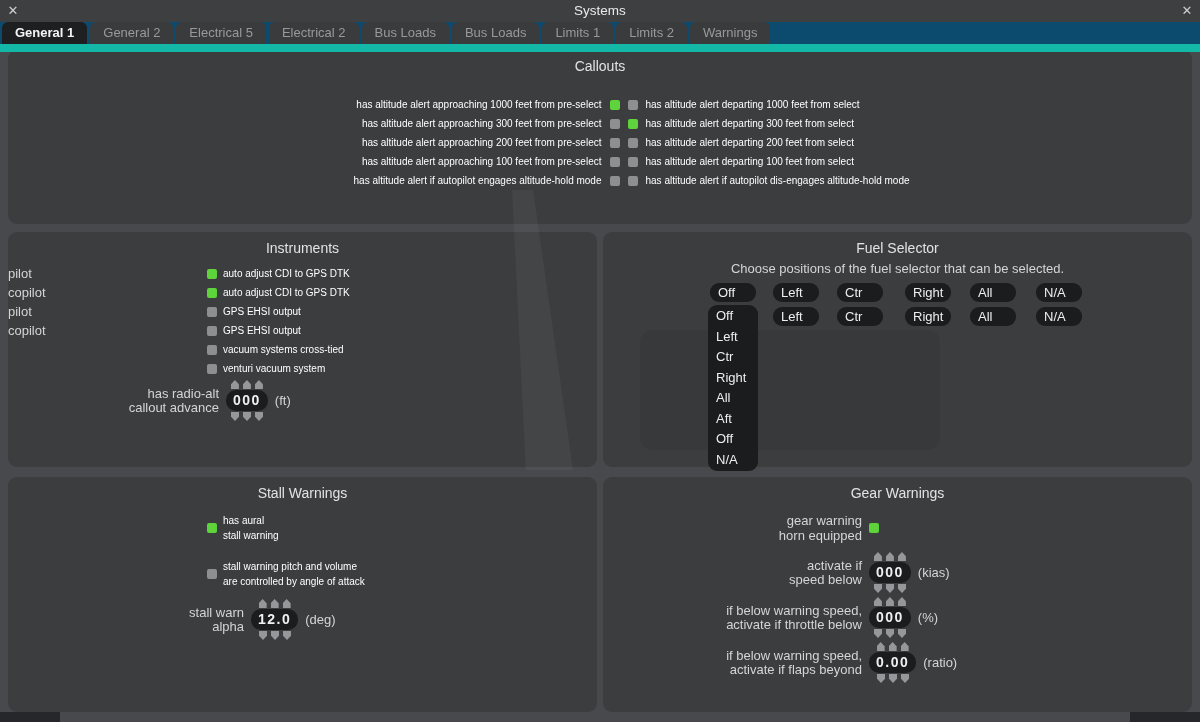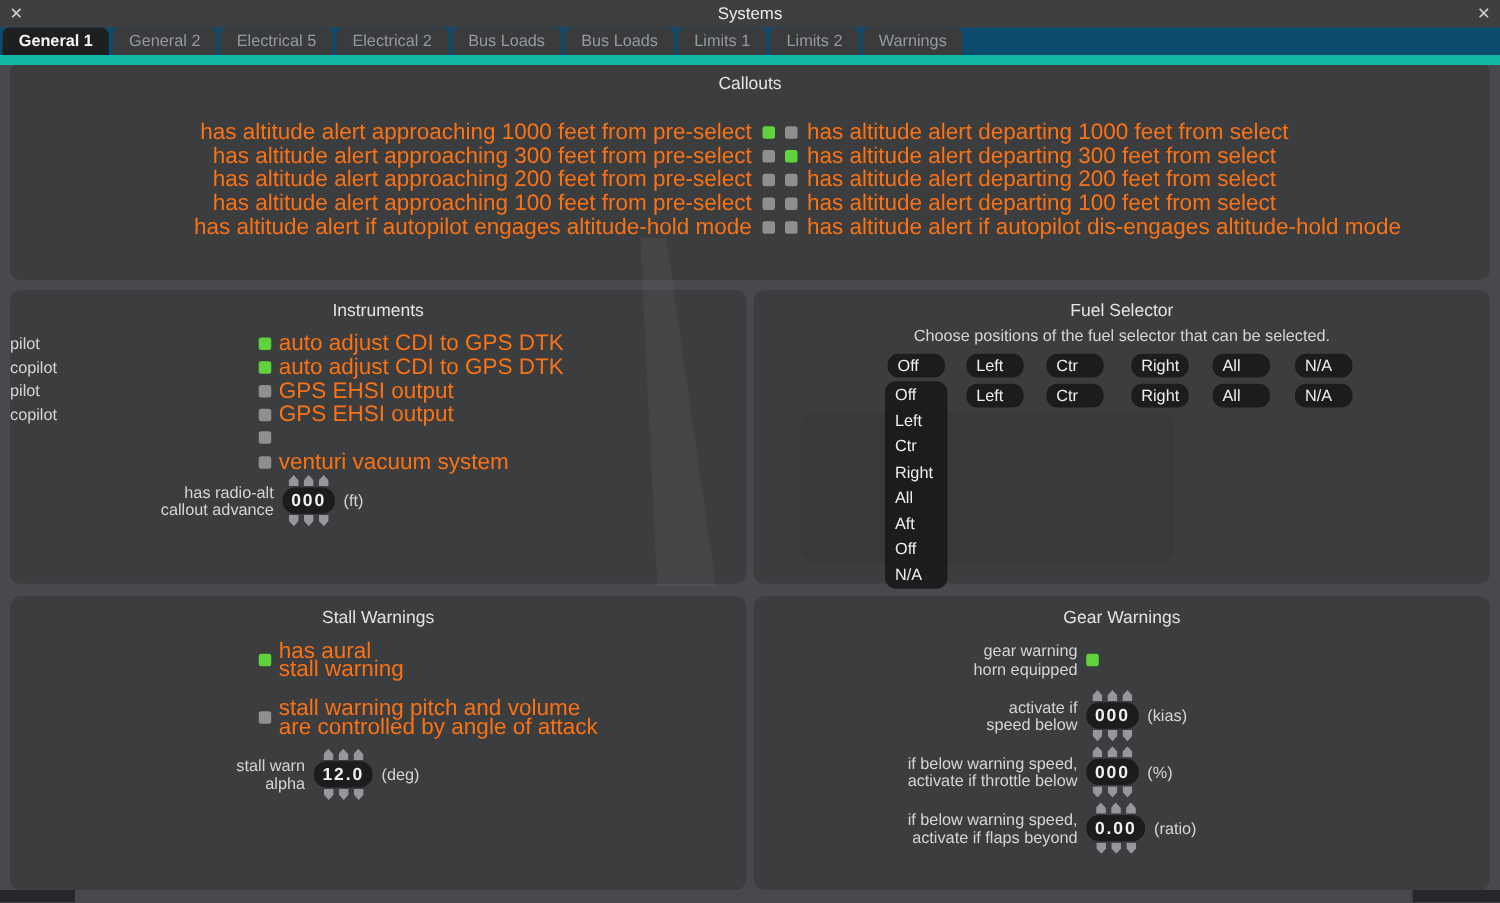--- a/index.html
+++ b/index.html
@@ -28,21 +28,21 @@
   .panel-title{padding-top:8px;text-align:center;font-size:14px;color:#e2e3e4}
   #panel-callouts{left:8px;top:50px;width:1184px;height:174px}
   #panel-instruments{left:8px;top:232px;width:589px;height:235px}
   #panel-fuel{left:603px;top:232px;width:589px;height:235px}
   #panel-stall{left:8px;top:477px;width:589px;height:235px}
   #panel-gear{left:603px;top:477px;width:589px;height:235px}
   
   .cb{display:inline-block;width:10px;height:10px;border-radius:2px;background:#8d8f90;flex:none}
   .cb.on{background:#5fd33c}
   .pre{white-space:pre-line}
-  .txt{font-size:18px;color:#f97316}
+  .txt{font-size:10px;color:#ffffff}
   
   .stepper{display:inline-flex;flex-direction:column;align-items:center;gap:1px;flex:none}
   .arrows{display:flex;gap:4px;height:9px}
   .arrows i{display:block;width:8px;height:9px;background:#95979a;
     clip-path:polygon(50% 0,100% 48%,100% 100%,0 100%,0 48%)}
   .arrows.down i{transform:rotate(180deg)}
   .pill{background:#1b1c1d;color:#eef0f1;border-radius:10px;height:21px;line-height:21px;
     padding:0 7px;font-size:14px;font-weight:700;letter-spacing:1.5px;text-align:center;min-width:26px}
   
   .co-rows{margin-top:21px}
@@ -159,20 +159,21 @@
       <div class="txt">GPS EHSI output</div>
     </div>
     <div class="ins-row">
       <div class="ins-label">copilot</div>
       <span class="cb"></span>
       <div class="txt">GPS EHSI output</div>
     </div>
     <div class="ins-row">
       <div class="ins-label"></div>
       <span class="cb"></span>
+      <div class="txt">vacuum systems cross-tied</div>
     </div>
     <div class="ins-row">
       <div class="ins-label"></div>
       <span class="cb"></span>
       <div class="txt">venturi vacuum system</div>
     </div>
   </div>
   <div class="step-row" style="margin-top:2px">
     <div class="step-label pre">has radio-alt
 callout advance</div>

